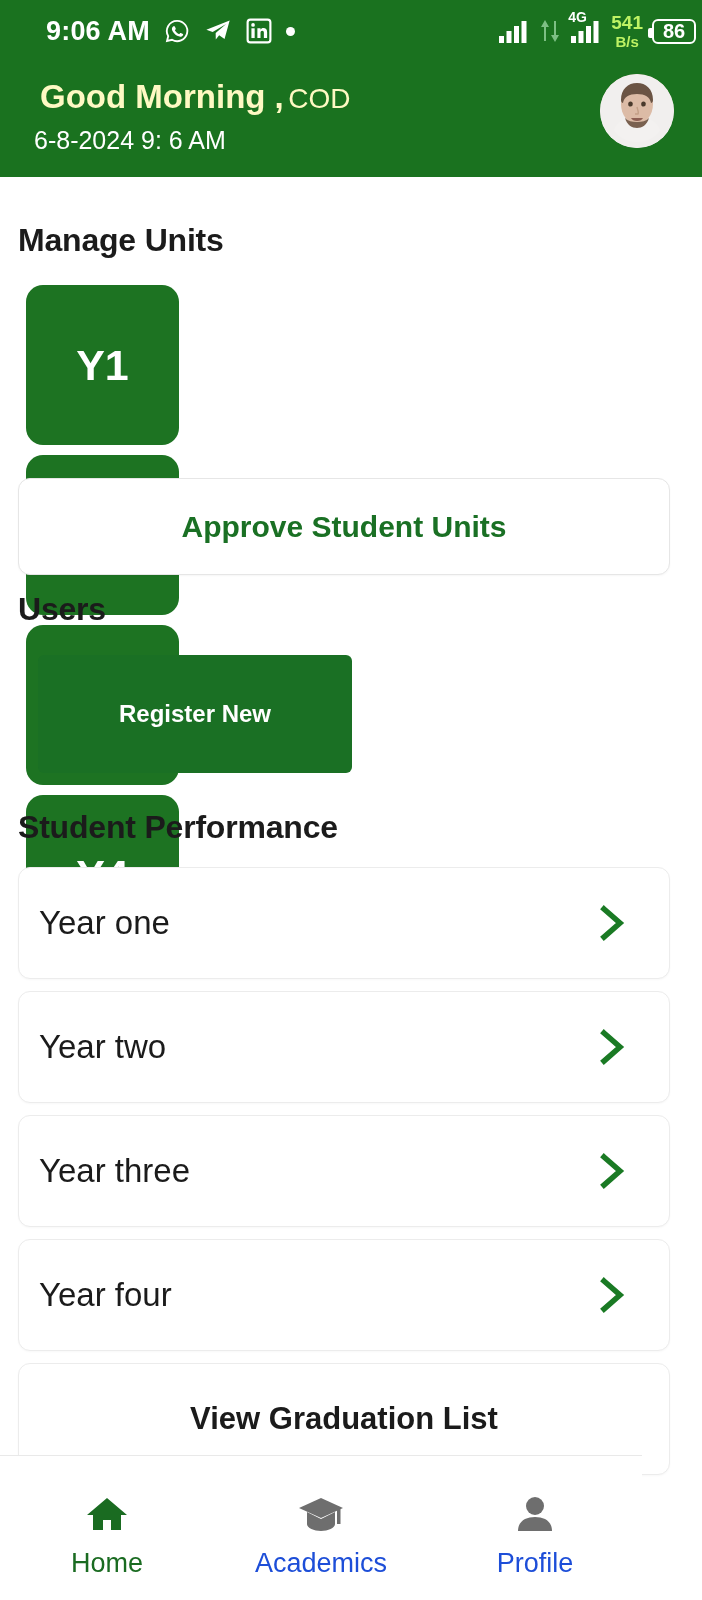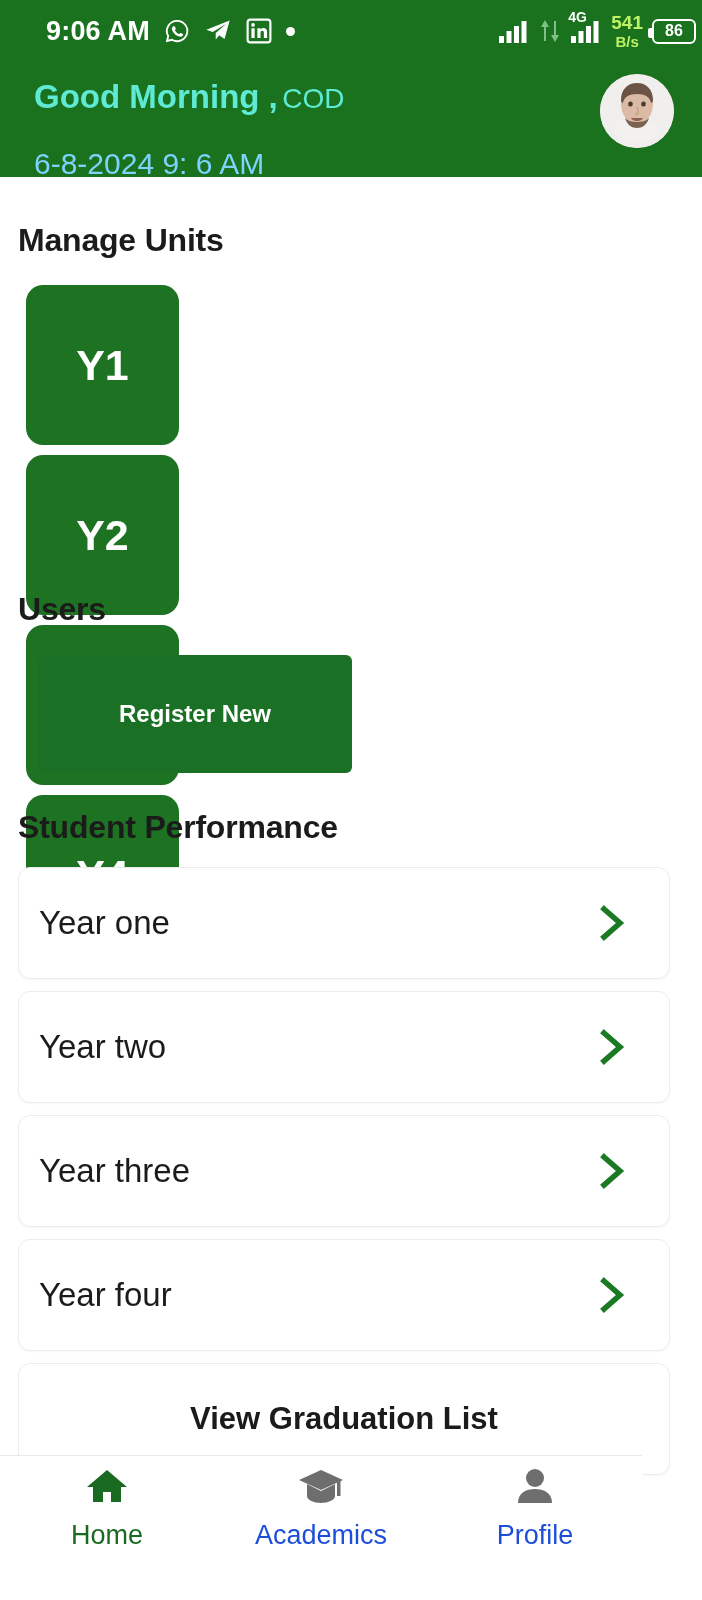--- a/index.html
+++ b/index.html
@@ -28,34 +28,34 @@
   .dot-ic { width: 9px; height: 9px; border-radius: 50%; background: #fff; display: inline-block; }
 
   .netspeed { display: flex; flex-direction: column; align-items: center; line-height: 1; color: #bef264; }
   .netspeed .v { font-size: 19px; font-weight: bold; }
   .netspeed .u { font-size: 15px; font-weight: bold; margin-top: 2px; }
   .fourg-wrap { position: relative; display: flex; align-items: flex-end; }
   .fourg { position: absolute; top: -9px; left: -2px; color: #fff; font-size: 14px; font-weight: bold; }
   .batt {
     position: relative; width: 44px; height: 25px; border: 2px solid #fff; border-radius: 6px;
     display: flex; align-items: center; justify-content: center; color: #fff;
-    font-size: 16px; font-weight: bold;
+    font-size: 20px; font-weight: bold;
   }
   .batt:after { content:""; position:absolute; left:-6px; top:7px; width:4px; height:10px; background:#fff; border-radius:2px 0 0 2px; }
 
   .greet-row {
     position: absolute; top: 74px; left: 34px; right: 28px;
     display: flex; align-items: flex-start; justify-content: space-between;
   }
   .greet-text { padding-top: 4px; }
-  .greet-line { color: #5eead4; white-space: nowrap; }
+  .greet-line { color: #fef9c3; white-space: nowrap; margin-left: 6px; }
   .greet-main { font-size: 33px; font-weight: bold; }
   .greet-comma { font-size: 33px; font-weight: bold; }
   .greet-name { font-size: 28px; font-weight: normal; }
-  .greet-date { color: #7dd3fc; font-size: 30px; margin-top: 31px; white-space: nowrap; }
+  .greet-date { color: #ffffff; font-size: 25px; margin-top: 10px; white-space: nowrap; }
 
   .avatar {
     width: 74px; height: 74px; border-radius: 50%;
     background: radial-gradient(circle at 50% 38%, #e8d8cd 0%, #dcc6b6 42%, #f2efee 70%, #efeeee 100%);
     overflow: hidden; position: relative; flex: 0 0 auto;
   }
   .avatar svg { position: absolute; inset: 0; }
 
   
   .content { position: absolute; top: 177px; left: 0; width: 702px; bottom: 0; background: #fff; }
@@ -116,21 +116,21 @@
     display: flex; align-items: center; justify-content: center;
     font-size: 31px; font-weight: bold; color: #1b1b1b;
     box-shadow: 0 1px 2px rgba(0,0,0,0.03);
   }
 
   
   .bottomnav {
     position: absolute; left: 0; bottom: 0; width: 642px; height: 145px;
     background: #fff; border-top: 1px solid #e9e9e9;
     display: flex; align-items: flex-start; justify-content: space-around;
-    padding-top: 10px;
+    padding-top: 38px;
   }
   .nav-item { display: flex; flex-direction: column; align-items: center; width: 200px; gap: 10px; }
   .nav-label { font-size: 27px; }
   .nav-item.active .nav-label { color: #1a6b21; }
   .nav-item.inactive .nav-label { color: #1d4ed8; }
 </style>
 </head>
 <body>
 
 <div class="phone">
@@ -232,20 +232,23 @@
         <span>Y2</span>
       </div>
       <div class="unit-btn">
         <span>Y3</span>
       </div>
       <div class="unit-btn">
         <span>Y4</span>
       </div>
     </div>
 
+    <div class="approve-card">
+      <span>Approve Student Units</span>
+    </div>
 
     <div class="section-title users-title">Users</div>
 
     <div class="users-row">
       <div class="btn-register">
         <span>Register New</span>
       </div>
     </div>
 
     <div class="section-title perf-title">Student Performance</div>

